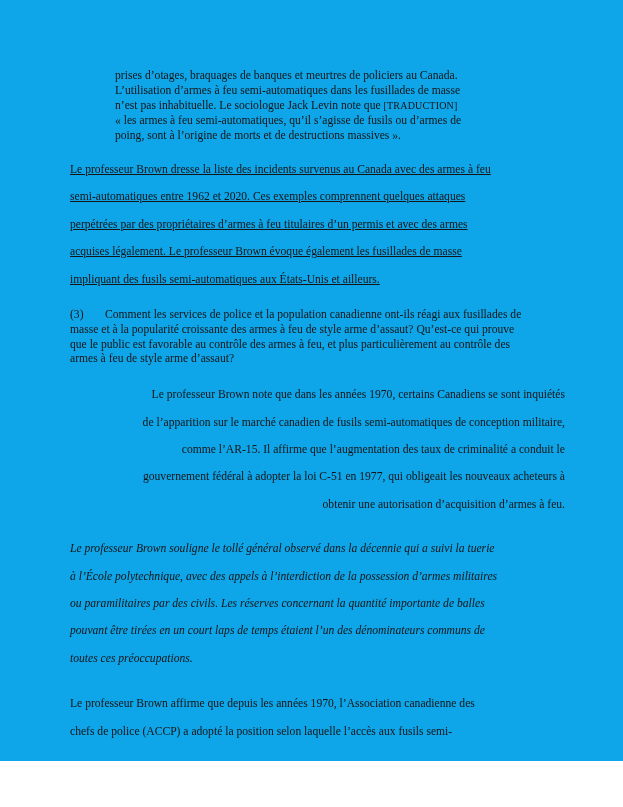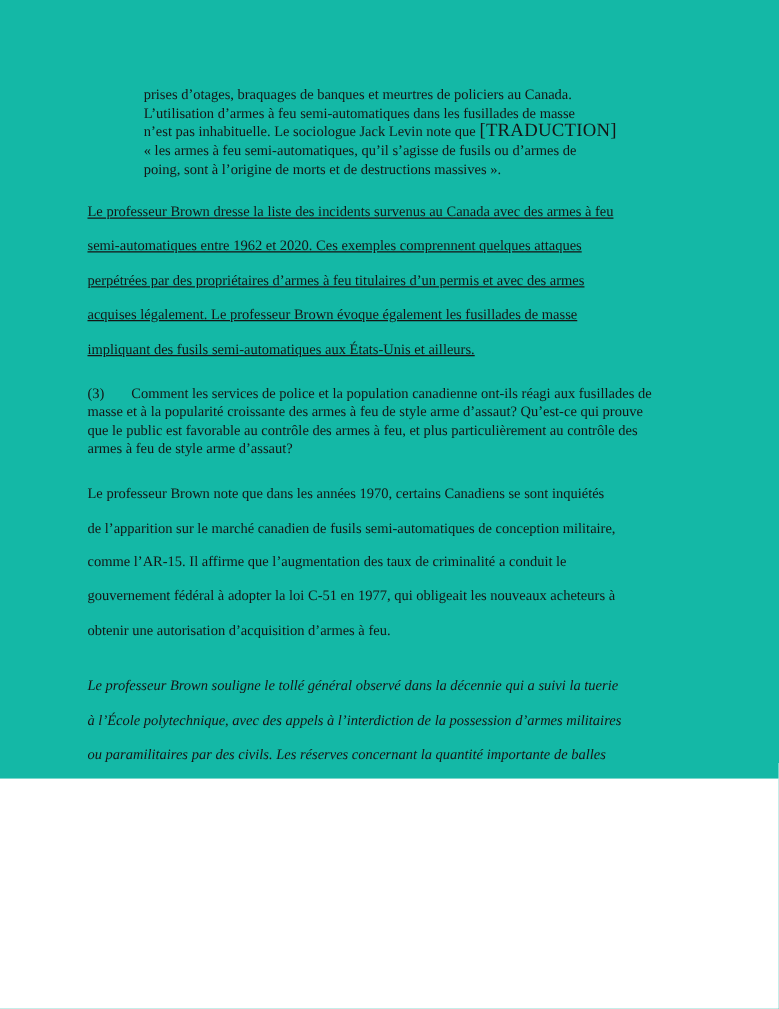--- a/index.html
+++ b/index.html
@@ -3,45 +3,45 @@
 <meta charset="utf-8">
 <style>
   html, body {
     margin: 0;
     padding: 0;
     background: #ffffff;
   }
   .page {
     position: relative;
     width: 623px;
-    height: 623px;
+    height: 761px;
     box-sizing: border-box;
-    background: #14b8a6;
+    background: #0ea5e9;
     padding: 68px 58px 0 70px;
     font-family: "Liberation Serif", "DejaVu Serif", serif;
     font-size: 11.6px;
     color: #151515;
     overflow: hidden;
   }
   .quote {
     margin: 0 0 0 45px;
     line-height: 15px;
     white-space: pre;
   }
   .smallcaps {
-    font-size: 15px;
+    font-size: 10px;
     letter-spacing: 0.2px;
   }
   .body-para {
     margin: 0;
     line-height: 27.4px;
     white-space: pre;
   }
   .para-incidents { margin-top: 13px; text-decoration: underline; }
-  .para-annees   { margin-top: 14px; }
+  .para-annees   { margin-top: 14px; text-align: right; }
   .para-tolle    { margin-top: 17px; font-style: italic; }
   .para-accp     { margin-top: 18px; }
   .question {
     margin-top: 15px;
     line-height: 14.8px;
     white-space: pre;
   }
   .qnum {
     display: inline-block;
     width: 35px;
@@ -74,14 +74,16 @@
 comme l’AR-15. Il affirme que l’augmentation des taux de criminalité a conduit le
 gouvernement fédéral à adopter la loi C-51 en 1977, qui obligeait les nouveaux acheteurs à
 obtenir une autorisation d’acquisition d’armes à feu.</p>
 
   <p class="body-para para-tolle">Le professeur Brown souligne le tollé général observé dans la décennie qui a suivi la tuerie
 à l’École polytechnique, avec des appels à l’interdiction de la possession d’armes militaires
 ou paramilitaires par des civils. Les réserves concernant la quantité importante de balles
 pouvant être tirées en un court laps de temps étaient l’un des dénominateurs communs de
 toutes ces préoccupations.</p>
 
+  <p class="body-para para-accp">Le professeur Brown affirme que depuis les années 1970, l’Association canadienne des
+chefs de police (ACCP) a adopté la position selon laquelle l’accès aux fusils semi-</p>
 
 </div>
 
 </body></html>

